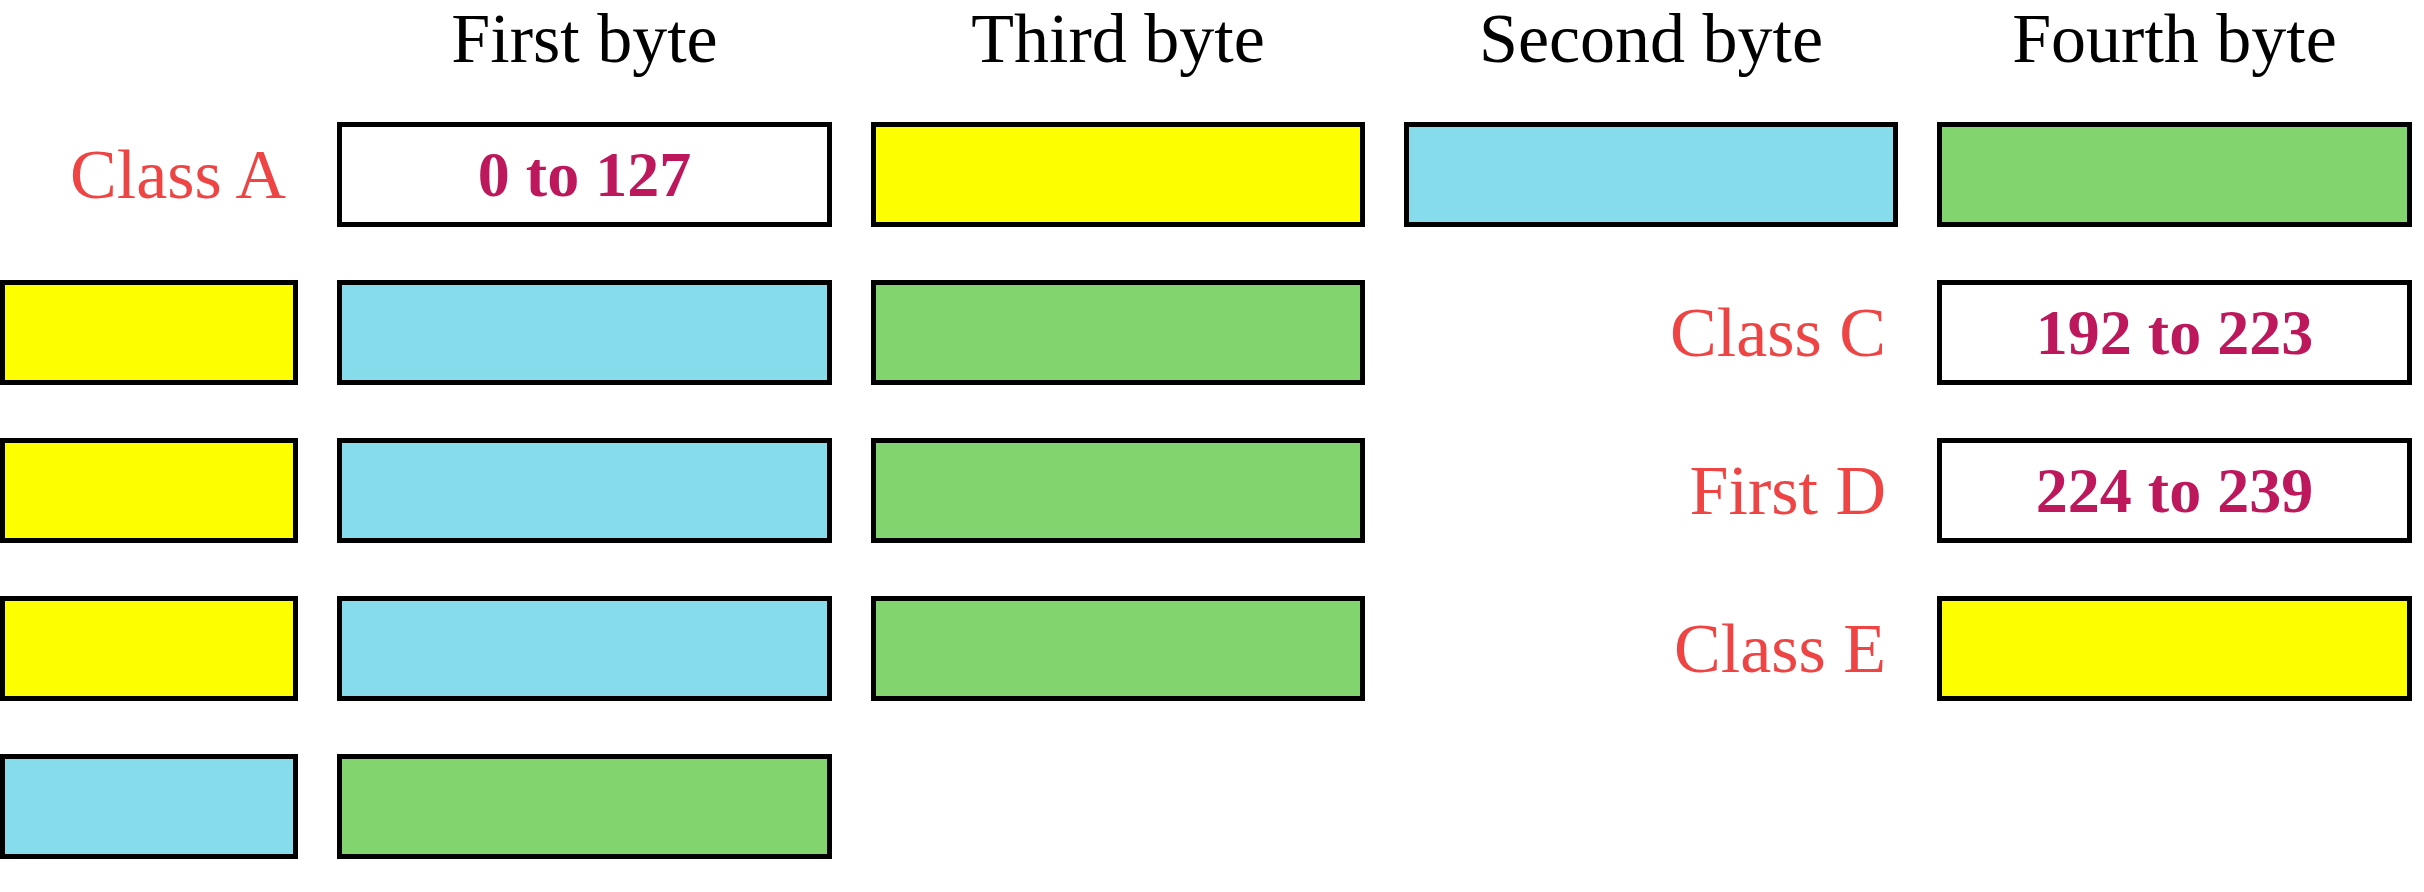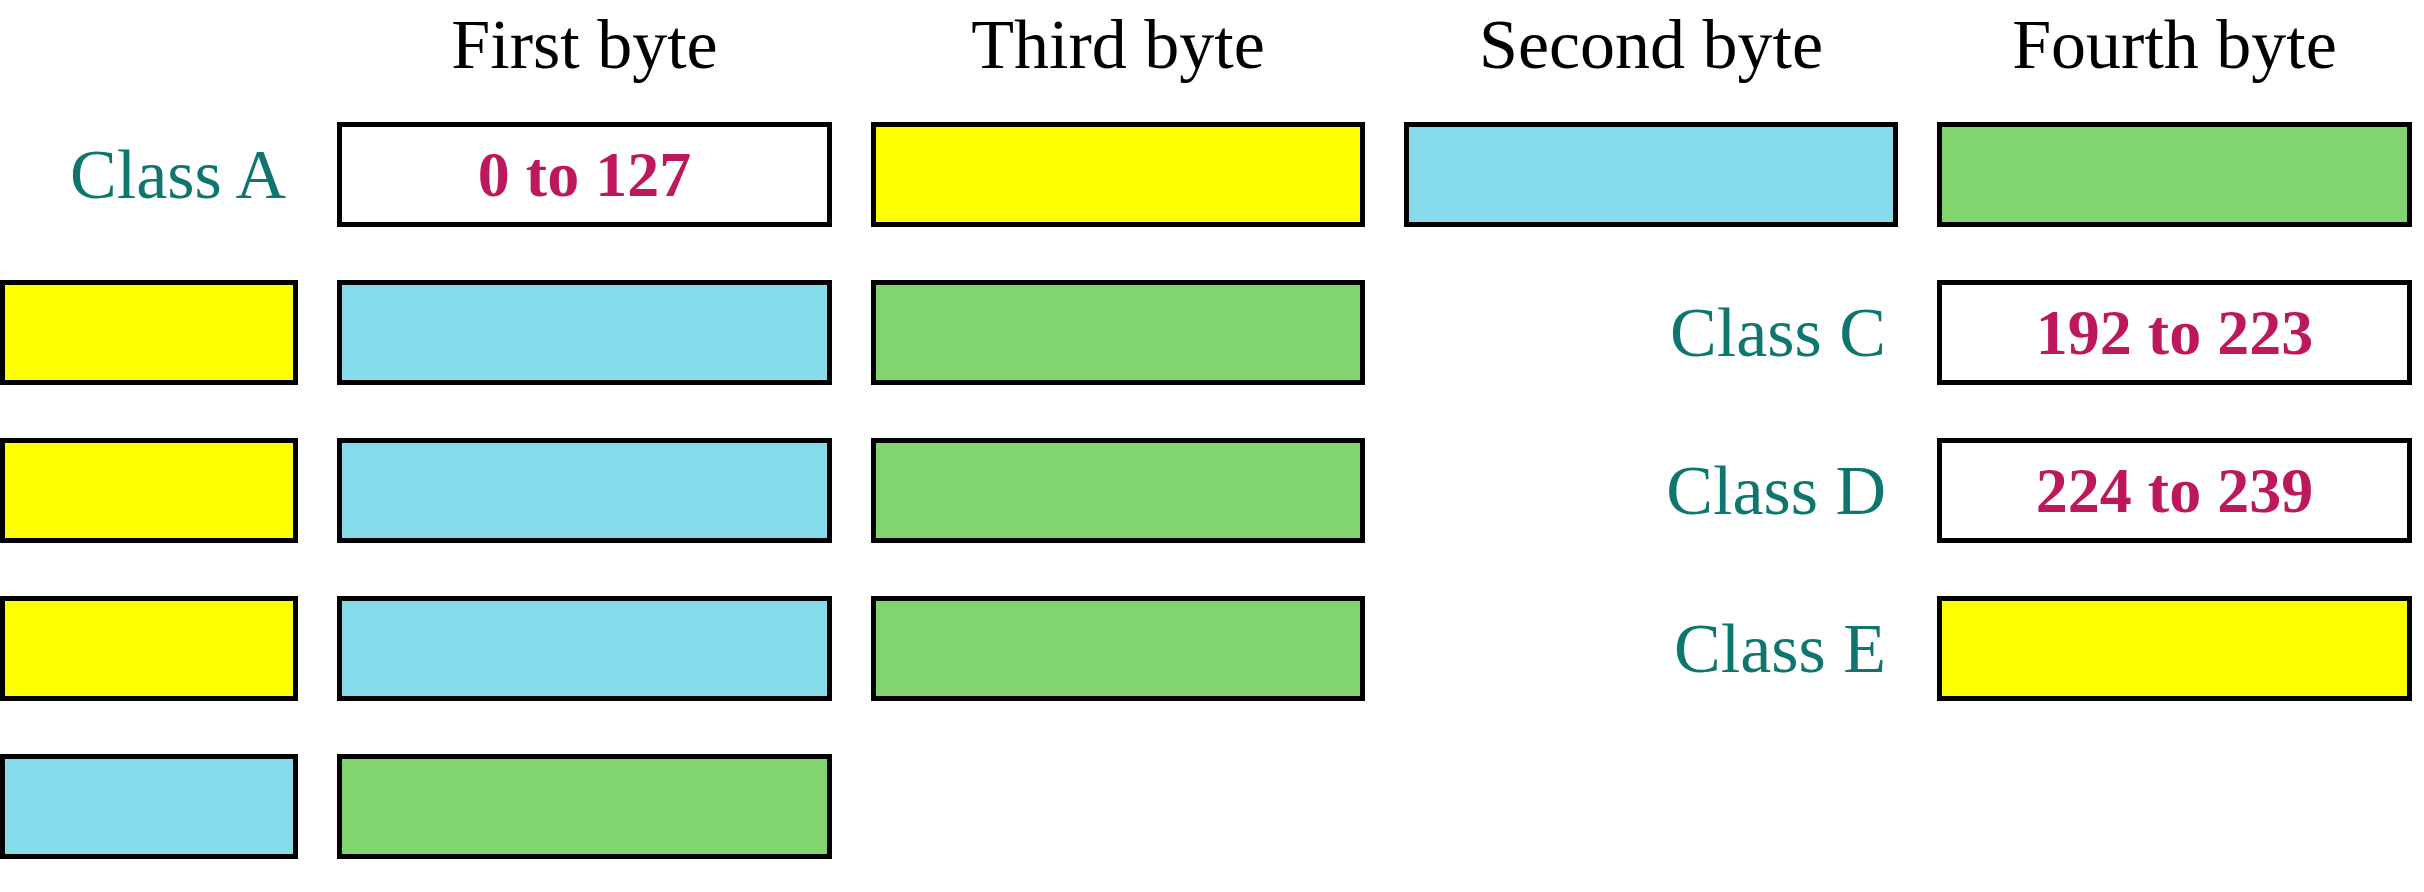--- a/index.html
+++ b/index.html
@@ -22,34 +22,33 @@
   }
   .corner-spacer {
     grid-column: 1;
     grid-row: 1;
   }
   .col-header {
     grid-row: 1;
     display: flex;
     align-items: flex-start;
     justify-content: center;
-    padding-top: 6px;
     font-size: 70px;
     line-height: 1.1;
     color: #000000;
     white-space: nowrap;
   }
   .row-label {
     height: 105px;
     display: flex;
     align-items: center;
     justify-content: flex-end;
     padding-right: 12px;
     font-size: 70px;
-    color: #0f766e;
+    color: #ef4444;
     white-space: nowrap;
     align-self: start;
   }
   .byte-box {
     height: 105px;
     box-sizing: border-box;
     border: 5px solid var(--border, #000000);
     align-self: start;
     display: flex;
     align-items: center;
@@ -90,21 +89,21 @@
   <div class="byte-box fourth"></div>
 
   <div class="row-label">Class C</div>
   <div class="byte-box first">
     <span class="range-text">192 to 223</span>
   </div>
   <div class="byte-box second"></div>
   <div class="byte-box third"></div>
   <div class="byte-box fourth"></div>
 
-  <div class="row-label">Class D</div>
+  <div class="row-label">First D</div>
   <div class="byte-box first">
     <span class="range-text">224 to 239</span>
   </div>
   <div class="byte-box second"></div>
   <div class="byte-box third"></div>
   <div class="byte-box fourth"></div>
 
   <div class="row-label">Class E</div>
   <div class="byte-box second"></div>
   <div class="byte-box third"></div>

